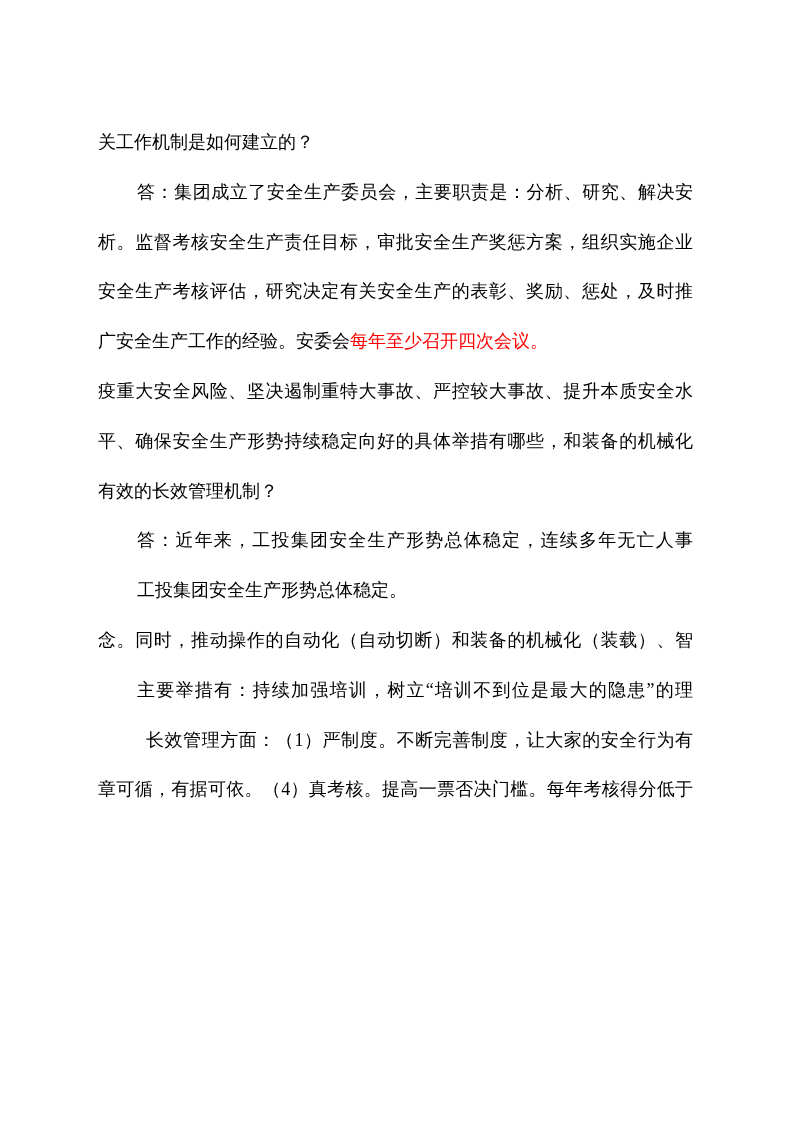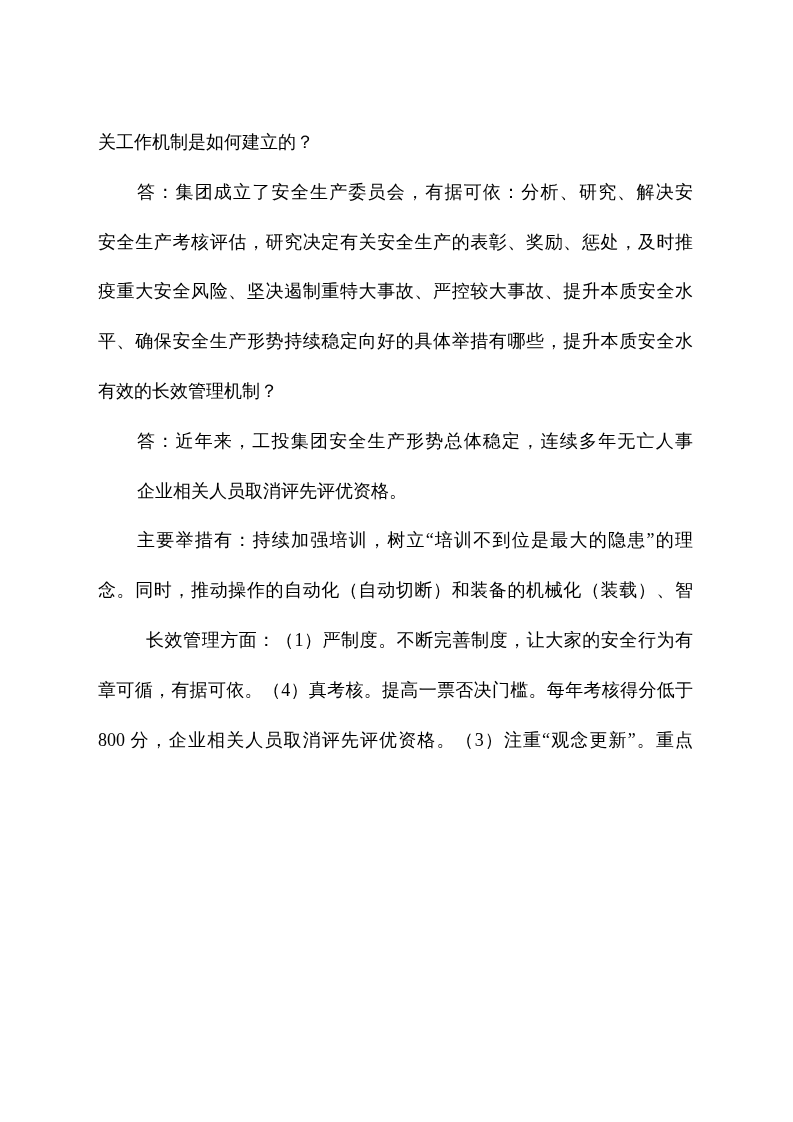--- a/index.html
+++ b/index.html
@@ -44,26 +44,27 @@
   .ind-1 { padding-left: 39px; }
   .ind-2 { padding-left: 48px; }
   .seg { color: inherit; }
 </style>
 </head>
 <body>
 
 <div class="page">
   <div class="textblock" id="textblock" style="color: rgb(0, 0, 0);">
       <div class="line ind-0"><span class="seg">关工作机制是如何建立的？</span></div>
-      <div class="line ind-1 just"><span class="seg">答：集团成立了安全生产委员会，有据可依：分析、研究、解决安</span></div>
+      <div class="line ind-1 just"><span class="seg">答：集团成立了安全生产委员会，主要职责是：分析、研究、解决安</span></div>
+      <div class="line ind-0 just"><span class="seg">析。监督考核安全生产责任目标，审批安全生产奖惩方案，组织实施企业</span></div>
       <div class="line ind-0 just"><span class="seg">安全生产考核评估，研究决定有关安全生产的表彰、奖励、惩处，及时推</span></div>
+      <div class="line ind-0"><span class="seg">广安全生产工作的经验。安委会</span><span class="seg" style="color: rgb(255, 0, 0);">每年至少召开四次会议。</span></div>
       <div class="line ind-0 just"><span class="seg">疫重大安全风险、坚决遏制重特大事故、严控较大事故、提升本质安全水</span></div>
-      <div class="line ind-0 just"><span class="seg">平、确保安全生产形势持续稳定向好的具体举措有哪些，提升本质安全水</span></div>
+      <div class="line ind-0 just"><span class="seg">平、确保安全生产形势持续稳定向好的具体举措有哪些，和装备的机械化</span></div>
       <div class="line ind-0"><span class="seg">有效的长效管理机制？</span></div>
       <div class="line ind-1 just"><span class="seg">答：近年来，工投集团安全生产形势总体稳定，连续多年无亡人事故。</span></div>
-      <div class="line ind-1"><span class="seg">企业相关人员取消评先评优资格。</span></div>
+      <div class="line ind-1"><span class="seg">工投集团安全生产形势总体稳定。</span></div>
+      <div class="line ind-0 just"><span class="seg">念。同时，推动操作的自动化（自动切断）和装备的机械化（装载）、智</span></div>
       <div class="line ind-1 just"><span class="seg">主要举措有：持续加强培训，树立“培训不到位是最大的隐患”的理</span></div>
-      <div class="line ind-0 just"><span class="seg">念。同时，推动操作的自动化（自动切断）和装备的机械化（装载）、智</span></div>
       <div class="line ind-2 just"><span class="seg">长效管理方面：（1）严制度。不断完善制度，让大家的安全行为有</span></div>
       <div class="line ind-0 just"><span class="seg">章可循，有据可依。（4）真考核。提高一票否决门槛。每年考核得分低于</span></div>
-      <div class="line ind-0 just"><span class="seg">800 分，企业相关人员取消评先评优资格。（3）注重“观念更新”。重点</span></div>
     </div>
 </div>
 
 </body></html>

